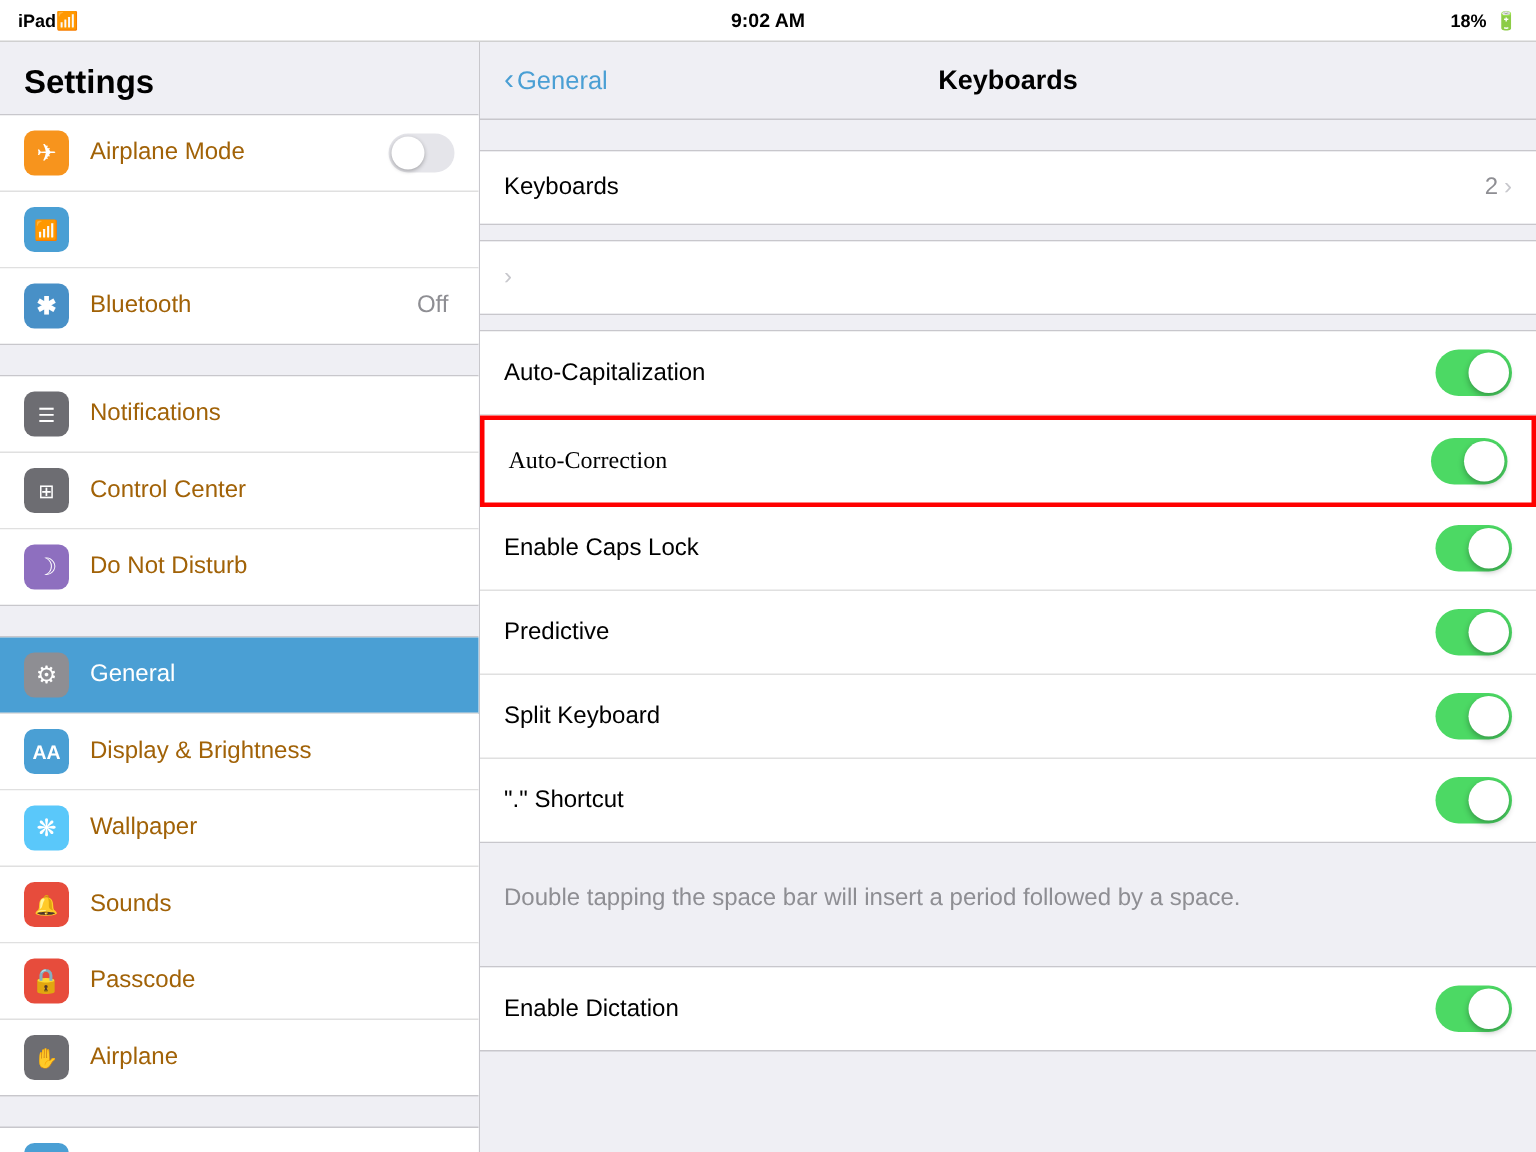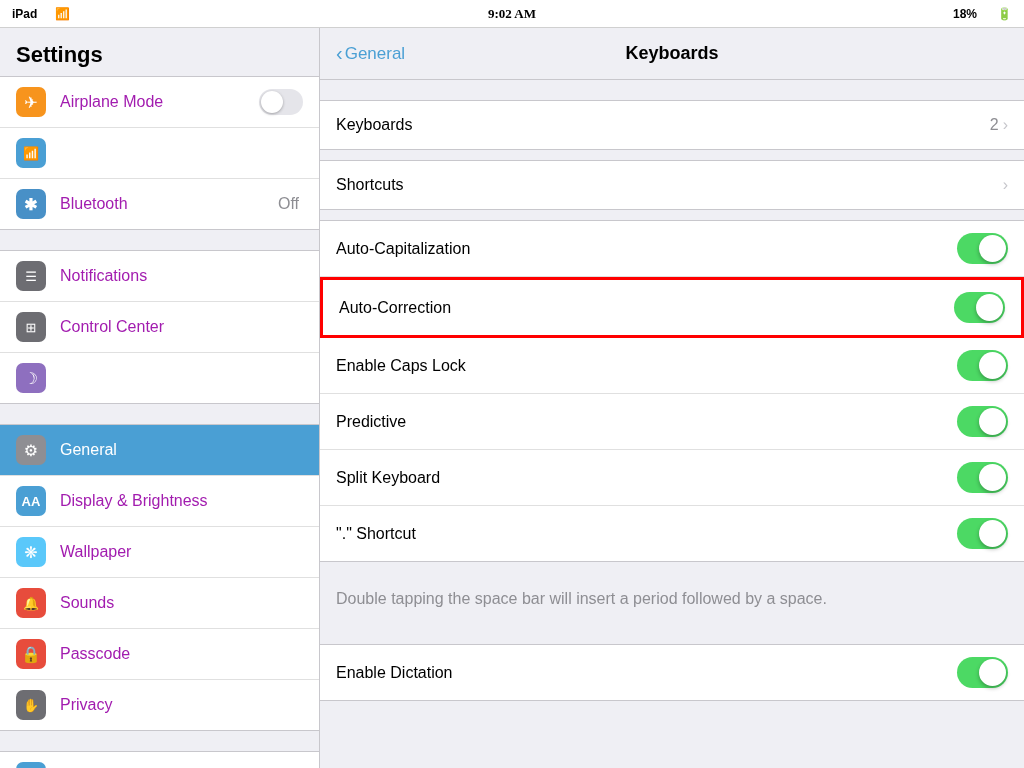--- a/index.html
+++ b/index.html
@@ -10,23 +10,23 @@
       height: 28px;
       background: white;
       display: flex;
       align-items: center;
       justify-content: space-between;
       padding: 0 12px;
       font-size: 12px;
       font-weight: 600;
       border-bottom: 1px solid #d0d0d0;
     }
-    .status-left { display: flex; align-items: flex-start; gap: 18px; }
-    .status-center { position: absolute; left: 50%; transform: translateX(-50%); font-size: 13px; font-family: Liberation Serif, serif; }
-    .status-right { display: flex; align-items: center; gap: 20px; font-size: 12px; }
+    .status-left { display: flex; align-items: flex-start; gap: 0; }
+    .status-center { position: absolute; left: 50%; transform: translateX(-50%); font-size: 13px; }
+    .status-right { display: flex; align-items: center; gap: 6px; font-size: 12px; }
 
     
     .main-layout {
       display: flex;
       height: calc(768px - 28px);
     }
 
     
     .sidebar {
       width: 320px;
@@ -79,21 +79,21 @@
     .icon-orange { background: #f7941d; }
     .icon-blue { background: #4a9fd4; }
     .icon-blue2 { background: #4890c7; }
     .icon-dark { background: #6d6d72; }
     .icon-purple { background: #8e6fbf; }
     .icon-red { background: #e74c3c; }
     .icon-cloud { background: #4a9fd4; }
 
     .item-label {
       font-size: 16px;
-      color: #a21caf;
+      color: #a16207;
       flex: 1;
     }
 
     .item-value {
       font-size: 16px;
       color: #8e8e93;
       margin-right: 4px;
     }
 
     .toggle-small {
@@ -170,20 +170,21 @@
       display: flex;
       align-items: center;
       padding: 12px 16px;
       background: white;
       border-bottom: 1px solid #e0e0e0;
       min-height: 48px;
     }
     .settings-row:last-child { border-bottom: none; }
     .settings-row.highlighted {
       border: 3px solid red;
+      font-family: Liberation Serif, serif;
     }
 
     .row-label {
       font-size: 16px;
       color: #000;
       flex: 1;
     }
 
     .row-value {
       font-size: 16px;
@@ -266,20 +267,21 @@
       <div class="sidebar-item">
         <div class="item-icon icon-dark" style="font-size:13px;">☰</div>
         <span class="item-label">Notifications</span>
       </div>
       <div class="sidebar-item">
         <div class="item-icon icon-dark" style="font-size:13px;">⊞</div>
         <span class="item-label">Control Center</span>
       </div>
       <div class="sidebar-item">
         <div class="item-icon icon-purple">☽</div>
+        <span class="item-label">Do Not Disturb</span>
       </div>
     </div>
 
     <div class="sidebar-group">
       <div class="sidebar-item active">
         <div class="item-icon" style="background:#8e8e93; border-radius:7px; width:30px;height:30px;display:flex;align-items:center;justify-content:center;margin-right:14px;flex-shrink:0;">⚙</div>
         <span class="item-label">General</span>
       </div>
       <div class="sidebar-item">
         <div class="item-icon icon-blue" style="font-size:13px;font-weight:bold;">AA</div>
@@ -292,21 +294,21 @@
       <div class="sidebar-item">
         <div class="item-icon icon-red" style="font-size:13px;">🔔</div>
         <span class="item-label">Sounds</span>
       </div>
       <div class="sidebar-item">
         <div class="item-icon" style="background:#e74c3c;border-radius:7px;width:30px;height:30px;display:flex;align-items:center;justify-content:center;margin-right:14px;flex-shrink:0;">🔒</div>
         <span class="item-label">Passcode</span>
       </div>
       <div class="sidebar-item">
         <div class="item-icon icon-dark" style="font-size:13px;">✋</div>
-        <span class="item-label">Privacy</span>
+        <span class="item-label">Airplane</span>
       </div>
     </div>
 
     <div class="sidebar-group">
       <div class="sidebar-item">
         <div class="item-icon icon-cloud">☁</div>
 
       </div>
     </div>
   </div>
@@ -327,21 +329,20 @@
           <span class="row-label">Keyboards</span>
           <span class="row-value">2</span>
           <span class="chevron-right">›</span>
         </div>
       </div>
     </div>
 
     <div class="settings-section" style="margin-top:-10px;">
       <div class="settings-group">
         <div class="settings-row">
-          <span class="row-label">Shortcuts</span>
           <span class="chevron-right">›</span>
         </div>
       </div>
     </div>
 
     <div class="settings-section" style="margin-top:-10px;">
       <div class="settings-group">
         <div class="settings-row">
           <span class="row-label">Auto-Capitalization</span>
           <div class="toggle on">

